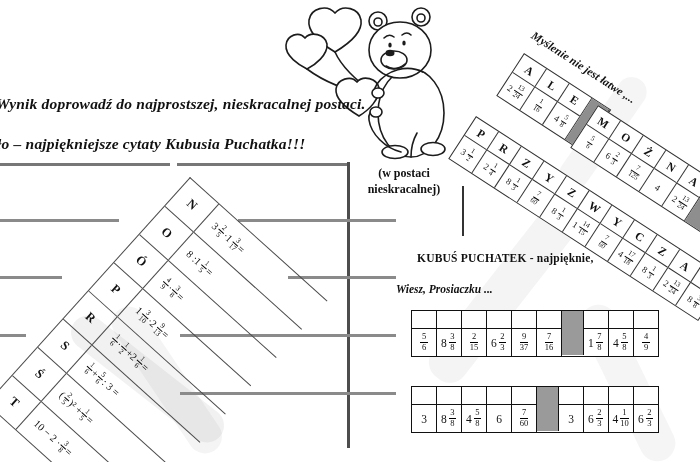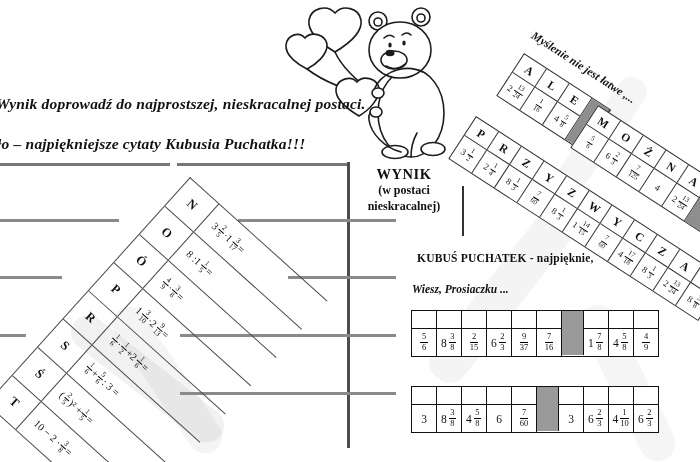--- a/index.html
+++ b/index.html
@@ -34,21 +34,21 @@
   .s1{left:524px;top:53px;} .s2{left:598px;top:105px;} .s3{left:476px;top:116px;}
   .p-col{width:26px;border-right:1px solid #333;}
   .p-col:last-child{border-right:none;}
   .p-letter{height:21px;border-bottom:1px solid #333;display:flex;align-items:center;
             justify-content:center;font-weight:bold;font-size:11.5px;}
   .p-val{height:27px;display:flex;align-items:center;justify-content:center;font-size:9px;white-space:nowrap;}
   .p-val .fr{font-size:7px;}
   .p-gray{width:20px;background:#8e8e8e;border-right:1px solid #333;}
   
   .kub1{position:absolute;left:417px;top:252px;font-weight:bold;font-size:11.5px;white-space:nowrap;letter-spacing:.2px;}
-  .kub2{position:absolute;left:412px;top:283px;font-weight:bold;font-style:italic;font-size:11.5px;white-space:nowrap;}
+  .kub2{position:absolute;left:396px;top:283px;font-weight:bold;font-style:italic;font-size:11.5px;white-space:nowrap;}
   .ans-table{position:absolute;display:flex;border:1.6px solid #111;background:#fff;}
   .t1{left:411px;top:310px;} .t2{left:411px;top:386px;}
   .a-col{width:24px;border-right:1px solid #111;}
   .a-col:last-child,.a-gray:last-child{border-right:none;}
   .a-empty{height:17px;border-bottom:1px solid #111;}
   .a-val{height:27px;display:flex;align-items:center;justify-content:center;font-size:11.5px;white-space:nowrap;}
   .a-val .fr{font-size:8.5px;}
   .a-gray{width:21px;height:44px;background:#9a9a9a;border-right:1px solid #111;}
   
   .fr{display:inline-block;vertical-align:middle;text-align:center;margin:0 1px;line-height:1;}
@@ -106,21 +106,20 @@
   <div class="line" style="left:462px;top:186px;width:2px;height:50px;background:#333;"></div>
   <div class="line" style="left:0;top:219px;width:119px;height:3px;background:#8a8a8a;"></div>
   <div class="line" style="left:238px;top:219px;width:158px;height:3px;background:#8a8a8a;"></div>
   <div class="line" style="left:0;top:276px;width:62px;height:3px;background:#8a8a8a;"></div>
   <div class="line" style="left:288px;top:276px;width:108px;height:3px;background:#8a8a8a;"></div>
   <div class="line" style="left:0;top:334px;width:26px;height:3px;background:#8a8a8a;"></div>
   <div class="line" style="left:180px;top:334px;width:216px;height:3px;background:#8a8a8a;"></div>
   <div class="line" style="left:180px;top:392px;width:216px;height:3px;background:#8a8a8a;"></div>
 
   <div class="wynik">
-    <div class="t">WYNIK</div>
     <div class="s">(w postaci nieskracalnej)</div>
   </div>
 
   <div class="ex-strip">
       <div class="ex-row">
         <div class="ex-letter">N</div>
         <div class="ex-expr"><span class="wh">3</span><span class="fr">
             <span class="nu">2</span>
             <span class="de">5</span>
           </span> · <span class="wh">1</span><span class="fr">

